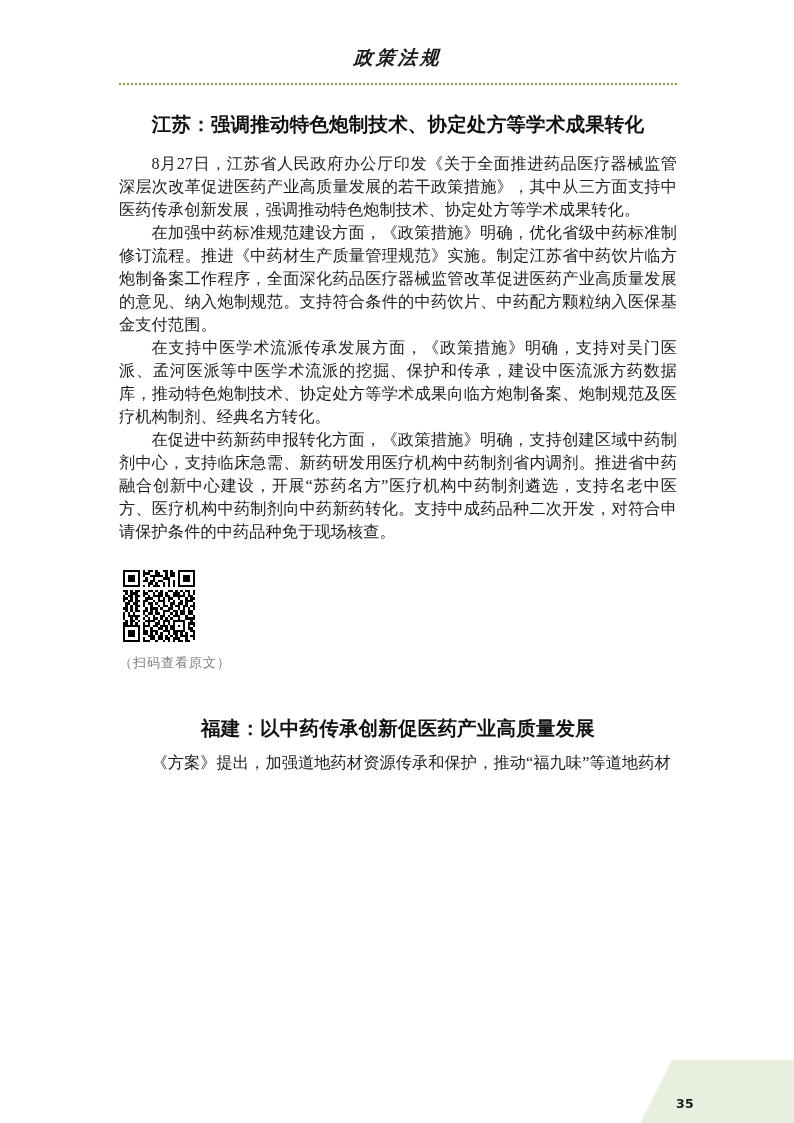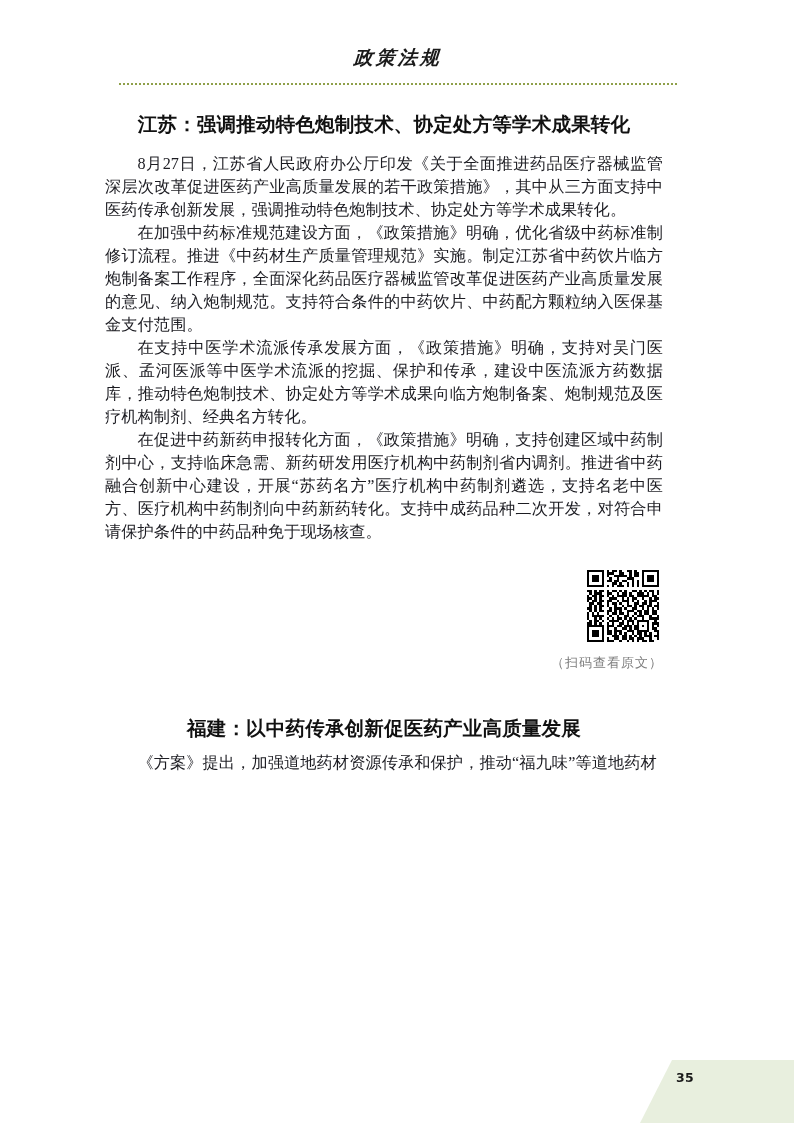--- a/index.html
+++ b/index.html
@@ -46,21 +46,21 @@
     left: 119px;
     top: 83px;
     width: 558px;
     height: 0;
     border-top: 2px dotted #8fa04a;
   }
 
   
   .content {
     position: absolute;
-    left: 105px;
+    left: 119px;
     top: 98px;
     width: 558px;
   }
 
   .article-title {
     text-align: center;
     font-family: "DejaVu Sans", "Liberation Sans", sans-serif;
     font-size: 19.5px;
     font-weight: bold;
     color: #111111;
@@ -85,21 +85,21 @@
     text-indent: 2em;
     letter-spacing: 0.1px;
   }
   p.body-text + p.body-text {
     margin-top: 0;
   }
 
   
   .qr-block {
     margin-top: 26px;
-    text-align: right;
+    text-align: left;
   }
   .qr-code {
     width: 80px;
     height: 72px;
     display: inline-block;
     image-rendering: pixelated;
   }
   .qr-caption {
     font-family: "Liberation Serif", "DejaVu Serif", serif;
     font-size: 13px;
@@ -113,21 +113,21 @@
     position: absolute;
     left: 0;
     top: 0;
     width: 794px;
     height: 1123px;
     pointer-events: none;
   }
   .page-number {
     position: absolute;
     left: 676px;
-    top: 1070px;
+    top: 1096px;
     font-family: "DejaVu Sans", "Liberation Sans", sans-serif;
     font-size: 12.5px;
     font-weight: bold;
     color: #1a1a1a;
     letter-spacing: 0.3px;
   }
 </style>
 </head>
 <body>
 

